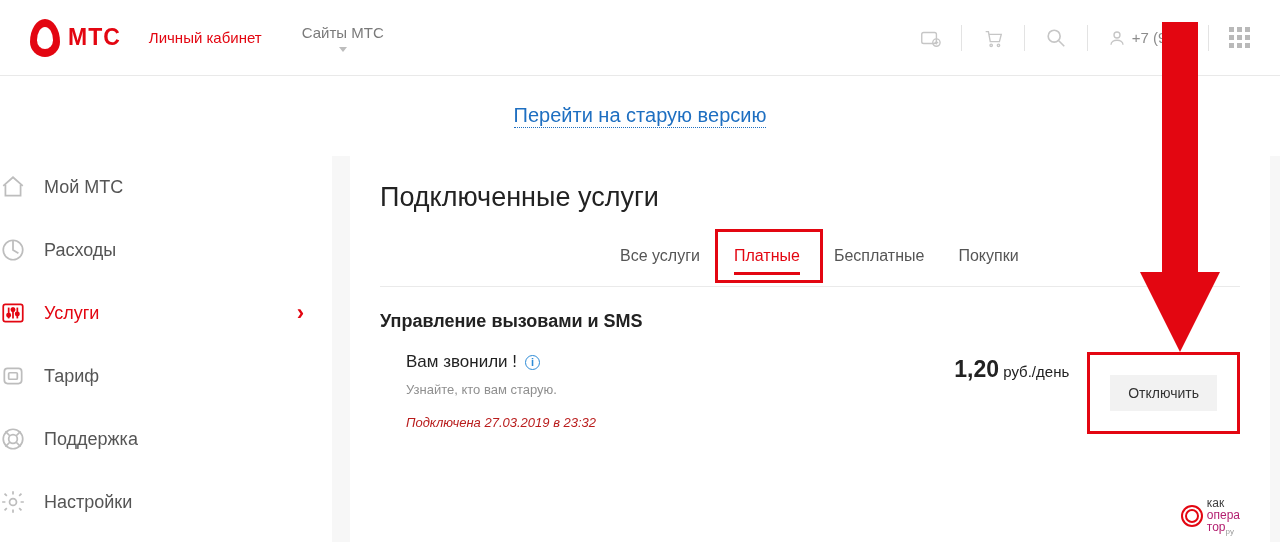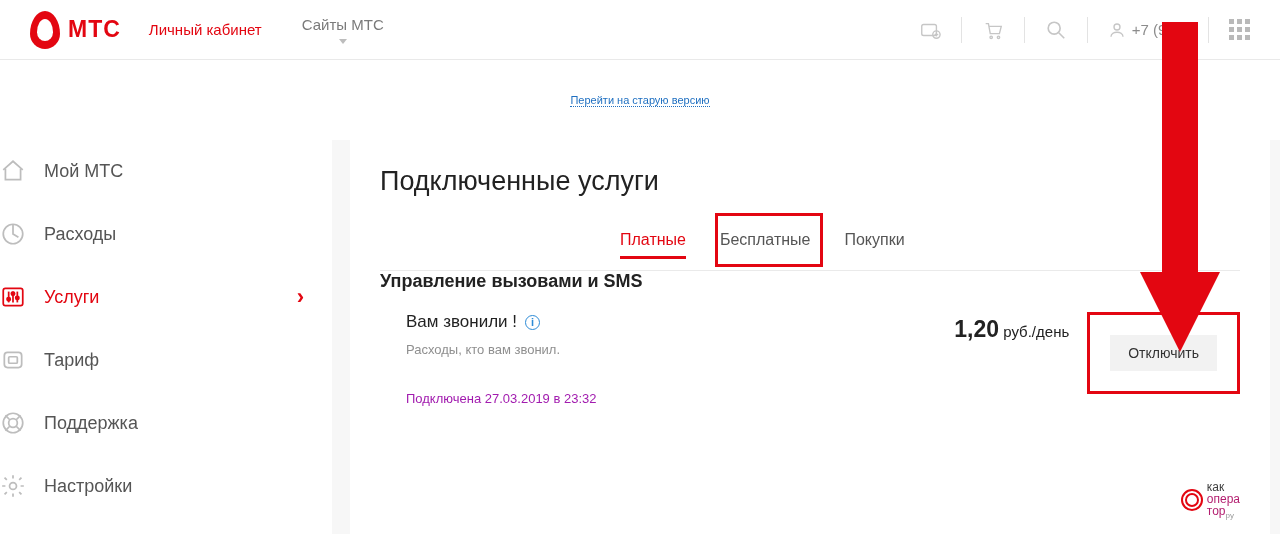--- a/index.html
+++ b/index.html
@@ -6,21 +6,21 @@
   body {
     font-family: Arial, Helvetica, sans-serif;
     background: #fff;
     width: 1280px;
     height: 542px;
     overflow: hidden;
     position: relative;
   }
   
   .header {
-    height: 60px;
+    height: 76px;
     border-bottom: 1px solid #e9e9e9;
     display: flex;
     align-items: center;
     padding: 0 30px 0 30px;
     position: relative;
     background: #fff;
   }
   .logo {
     display: flex;
     align-items: center;
@@ -92,21 +92,21 @@
   }
   .apps-grid span { background: #b9b9b9; width: 5px; height: 5px; }
 
   
   .old-version {
     height: 80px;
     display: flex; align-items: center; justify-content: center;
   }
   .old-version a {
     color: #1e6fc1;
-    font-size: 11px;
+    font-size: 20px;
     text-decoration: none;
     border-bottom: 1px dotted #1e6fc1;
     cursor: pointer;
   }
 
   
   .body-wrap {
     display: flex;
     height: calc(542px - 68px - 80px);
     background: #f7f7f7;
@@ -196,20 +196,21 @@
     border: 3px solid #e30611;
     left: 335px; top: -12px;
     width: 108px; height: 54px;
     pointer-events: none;
   }
 
   .section-title {
     font-size: 18px;
     font-weight: bold;
     color: #222;
+    margin-top: 24px;
   }
 
   .service-row {
     display: flex;
     align-items: flex-start;
     margin-top: 20px;
     padding-left: 26px;
   }
   .service-left { flex: 1; }
   .service-name {
@@ -218,21 +219,21 @@
   }
   .info-icon {
     width: 15px; height: 15px; border:1px solid #2d8bd6; border-radius:50%;
     color:#2d8bd6; font-size:11px; display:flex; align-items:center; justify-content:center;
     font-weight:bold;
   }
   .service-desc {
     font-size: 13px; color: #8f8f8f; margin-top: 10px;
   }
   .service-date {
-    font-size: 13px; color: #a21caf; margin-top: 34px;
+    font-size: 13px; color: #b91c1c; margin-top: 18px; font-style: italic;
   }
   .service-price {
     font-size: 15px; color:#222;
     margin-right: 18px;
     margin-top: 4px;
     white-space: nowrap;
   }
   .service-price .pnum { font-size: 23px; font-weight: bold; }
   .disable-btn {
     background:#f2f2f2;
@@ -419,35 +420,36 @@
       <span>Настройки</span>
     </div>
   </div>
 
   <div class="main">
     <div class="main-inner">
       <div class="page-title">Подключенные услуги</div>
 
 
       <div class="tabs">
+        <div class="tab">Все услуги</div>
         <div class="tab active">Платные</div>
         <div class="tab">Бесплатные</div>
         <div class="tab">Покупки</div>
         <div class="red-box-tab"></div>
       </div>
 
       <div class="section-title">Управление вызовами и SMS</div>
 
       <div class="service-row">
         <div class="service-left">
           <div class="service-name">
             <span>Вам звонили !</span>
             <span class="info-icon">i</span>
           </div>
-          <div class="service-desc">Расходы, кто вам звонил.</div>
+          <div class="service-desc">Узнайте, кто вам старую.</div>
           <div class="service-date">Подключена 27.03.2019 в 23:32</div>
         </div>
         <div class="service-price">
           <span class="pnum">1,20</span>
           <span>руб./день</span>
         </div>
         <div class="red-box-btn">
           <button class="disable-btn">Отключить</button>
         </div>
       </div>

